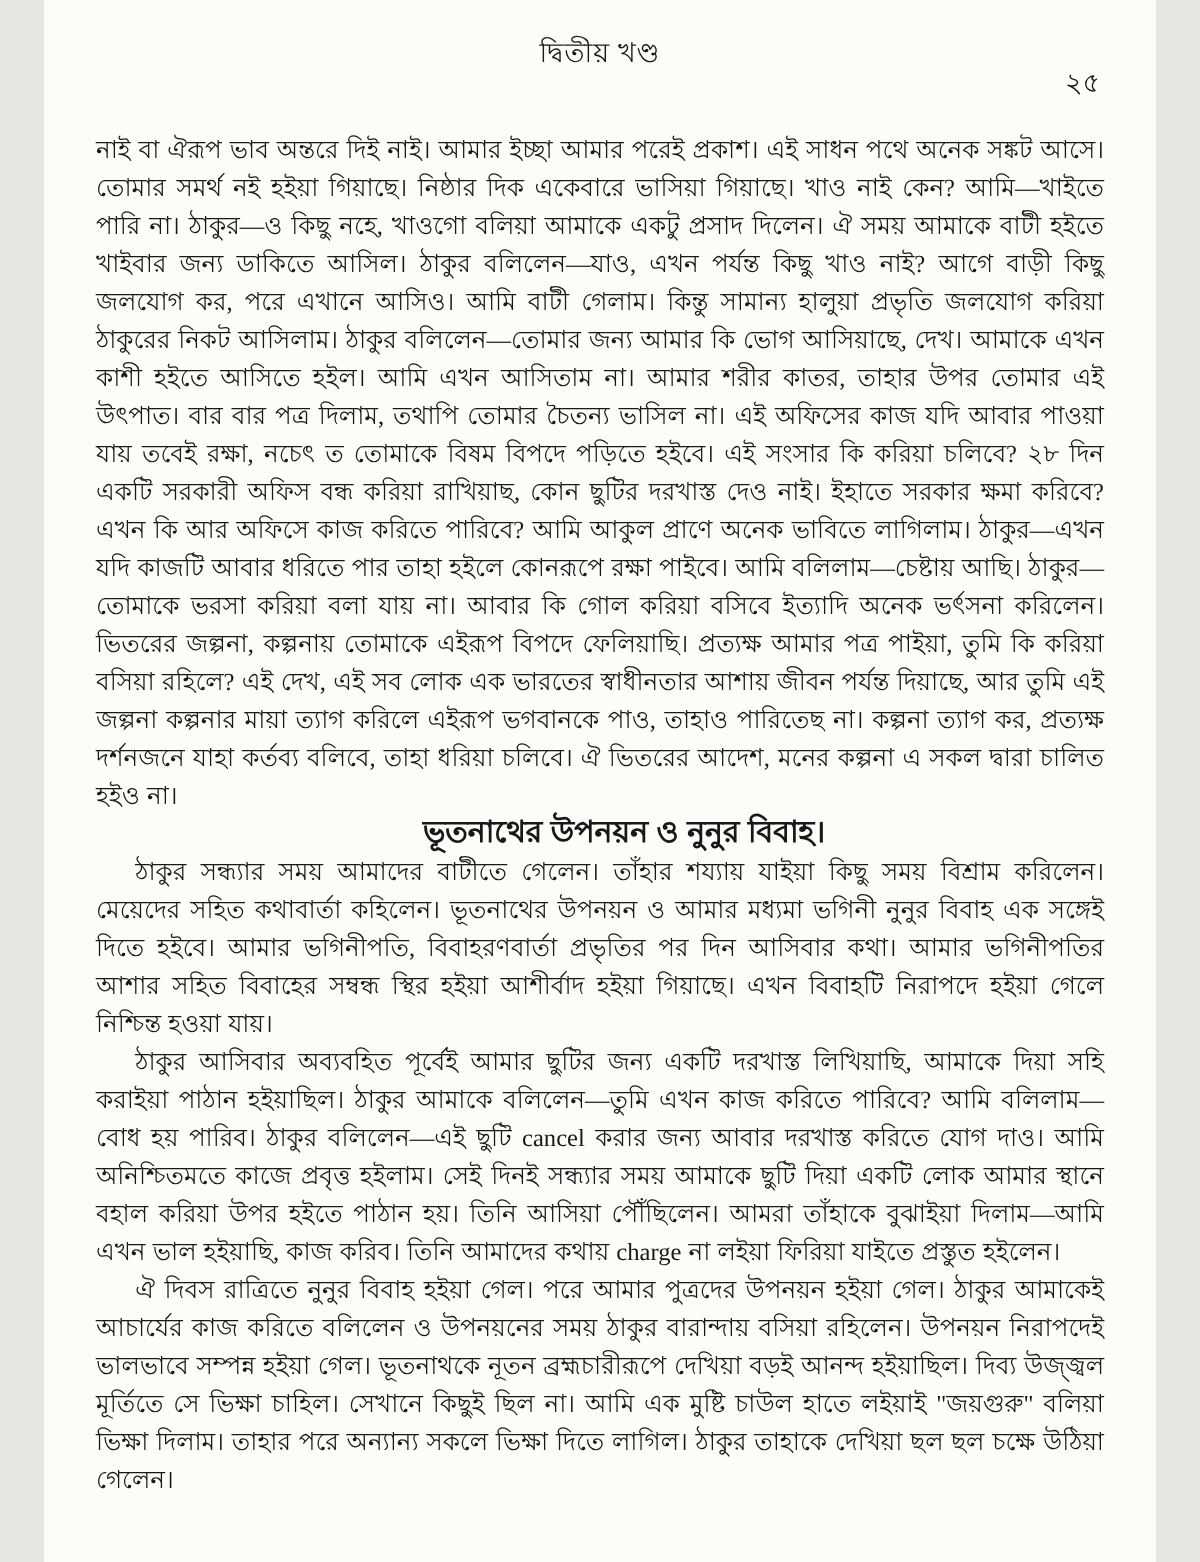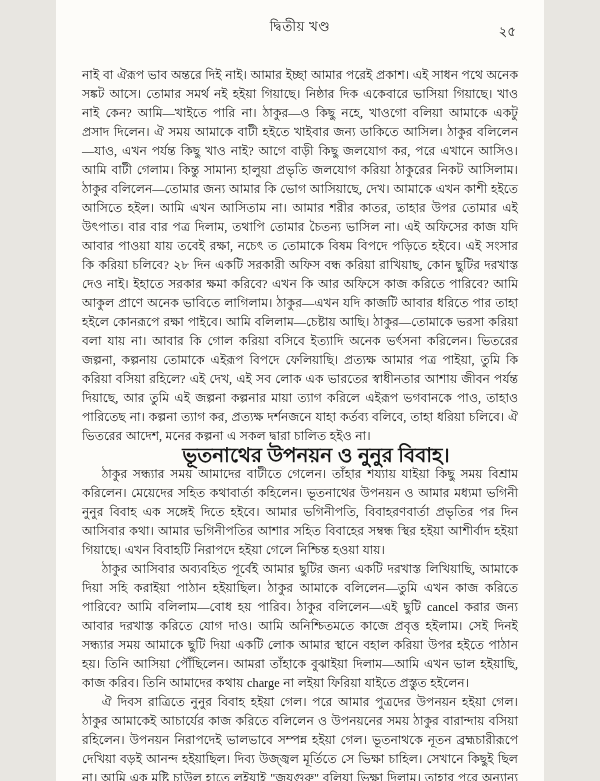--- a/index.html
+++ b/index.html
@@ -2,21 +2,21 @@
 <html><head>
 <meta charset="utf-8">
 <style>
   html, body {
     margin: 0;
     padding: 0;
     background: #e8e6e1;
   }
   .page {
     position: relative;
-    width: 488px;
+    width: 556px;
     height: 781px;
     margin: 0 auto;
     background: #fdfcf9;
     color: #181818;
     font-family: "Liberation Serif", "DejaVu Serif", serif;
     box-sizing: border-box;
     padding: 16px 26px 14px 26px;
     overflow: hidden;
   }
   .page-header {
@@ -28,40 +28,40 @@
   .volume-title {
     position: absolute;
     left: 50%;
     transform: translateX(-50%);
     top: 0;
     letter-spacing: 0.5px;
   }
   .page-number {
     position: absolute;
     right: 2px;
-    top: 5px;
+    top: 15px;
   }
   .body-text {
     font-size: 12.3px;
     line-height: 19px;
     text-align: justify;
     word-spacing: 0.5px;
     margin-top: 28px;
   }
   .body-text p {
     margin: 0;
     text-indent: 1.6em;
   }
   .body-text p.no-indent {
     text-indent: 0;
   }
   .section-heading {
     text-align: center;
     font-weight: bold;
-    font-size: 20px;
+    font-size: 15px;
     margin: 13px 0 9px 0;
     text-indent: 0;
   }
 </style>
 </head>
 <body>
 
 <div class="page">
 
   <div class="page-header">

